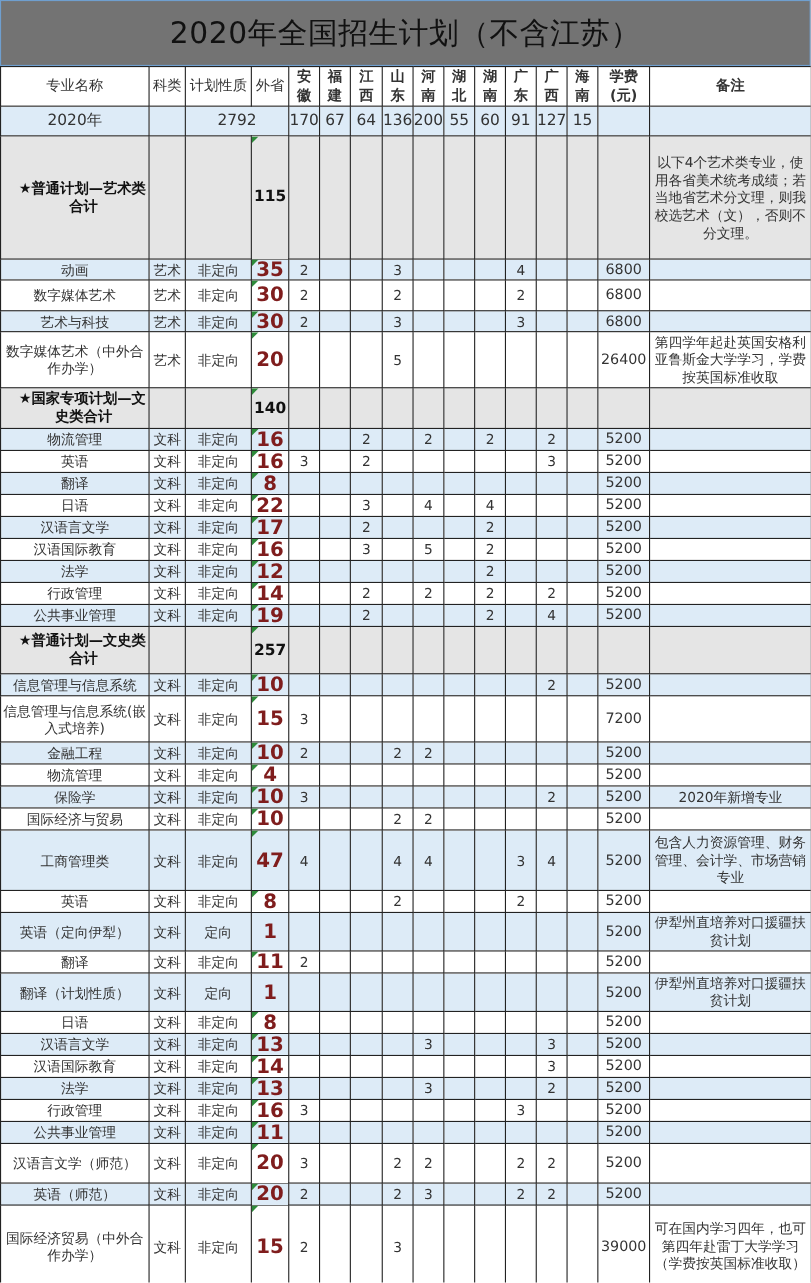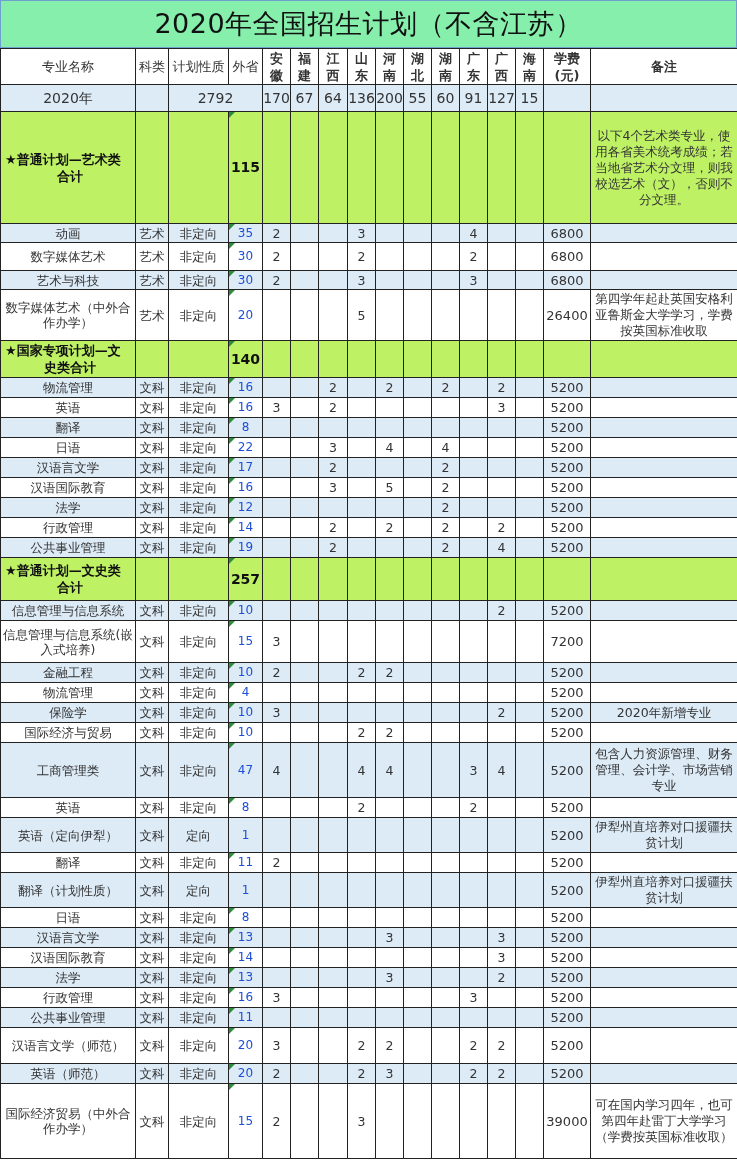--- a/index.html
+++ b/index.html
@@ -1,29 +1,29 @@
 <!DOCTYPE html>
 <html><head>
 <meta charset="utf-8">
 <style>
   html,body{margin:0;padding:0;background:#fff;}
   body{width:737px;height:1166px;overflow:hidden;font-family:"DejaVu Sans","Liberation Sans",sans-serif;}
-  .title{height:48px;background:#86efac;border:1px solid #6f9fcf;box-sizing:border-box;display:flex;align-items:center;justify-content:center;font-size:27px;color:#111;letter-spacing:0.5px;}
+  .title{height:60px;background:#737373;border:1px solid #6f9fcf;box-sizing:border-box;display:flex;align-items:center;justify-content:center;font-size:27px;color:#111;letter-spacing:0.5px;}
   table{border-collapse:collapse;table-layout:fixed;width:737px;}
   td,th{border:1px solid #222;padding:0;text-align:center;vertical-align:middle;font-size:12.5px;color:#333;overflow:hidden;line-height:15px;}
   th{background:#fff;font-weight:normal;font-size:13px;}
   th.prov{font-weight:bold;font-size:13px;line-height:17px;}
   th.bold{font-weight:bold;}
   tr.year td{background:#ddebf7;font-size:14px;height:26px;}
-  tr.sec td{background:#bef264;}
-  tr.sec td.sname{font-weight:bold;color:#111;font-size:13px;line-height:17px;text-align:left;padding-left:4px;}
+  tr.sec td{background:#e5e5e5;}
+  tr.sec td.sname{font-weight:bold;color:#111;font-size:13px;line-height:17px;text-align:left;padding-left:16px;}
   tr.sec td.stot{font-weight:bold;color:#111;font-size:14px;}
   tr.alt td{background:#ddebf7;}
   tr.plain td{background:#fff;}
-  td.total{font-weight:normal;color:#1d4ed8;font-size:12px;position:relative;}
+  td.total{font-weight:bold;color:#7f1d1d;font-size:18px;position:relative;}
   td.total.flag::before{content:"";position:absolute;left:0;top:0;border-top:6px solid #2e8b3a;border-right:6px solid transparent;}
   td.note{font-size:12.5px;line-height:16px;padding:1px 4px;}
   td.fee{font-size:13px;}
 </style>
 </head>
 <body>
 
 <div class="title">2020年全国招生计划（不含江苏）</div>
 
 <table>

